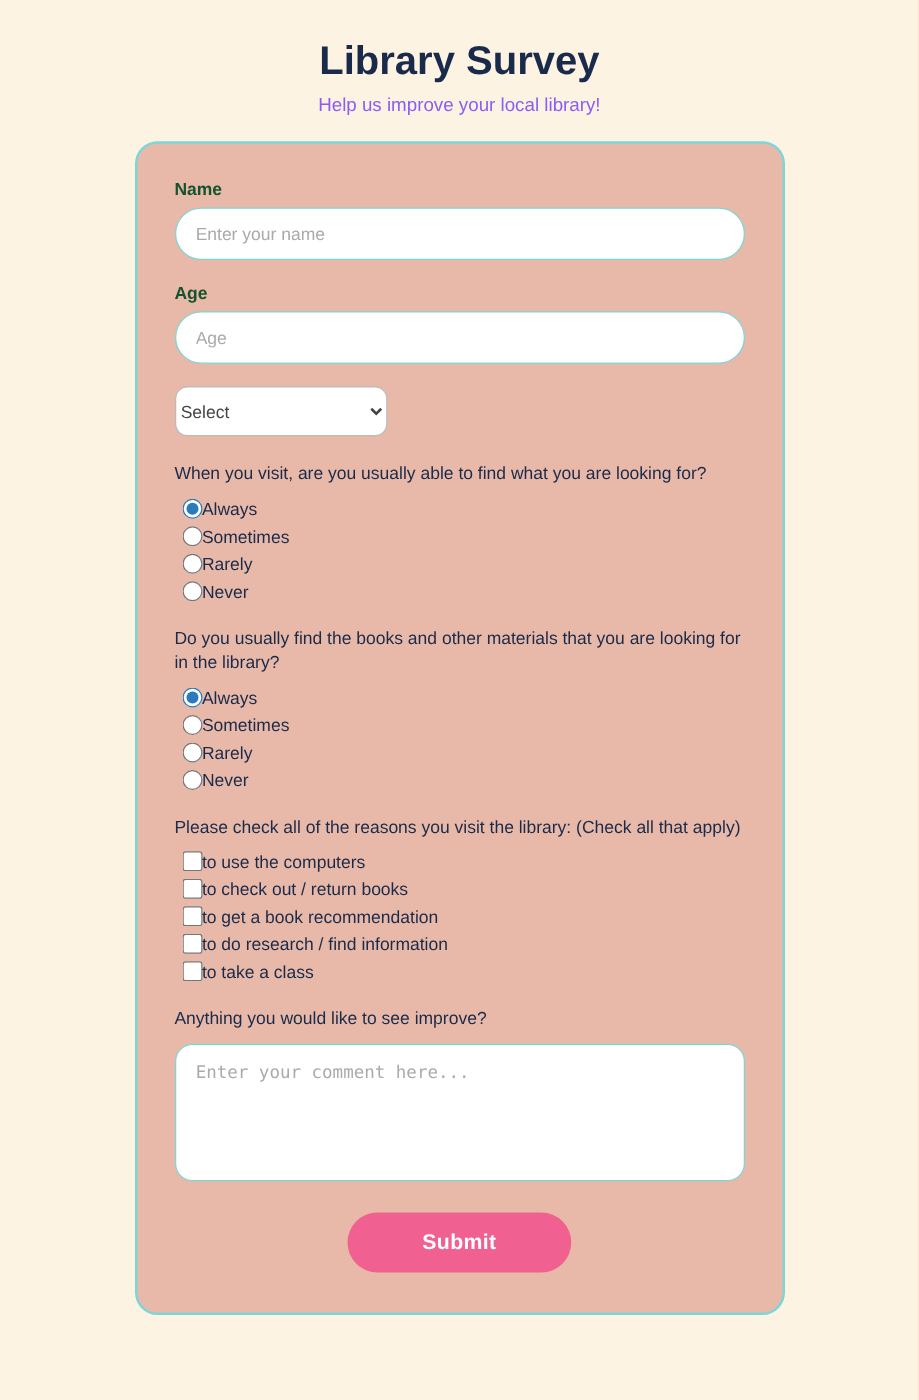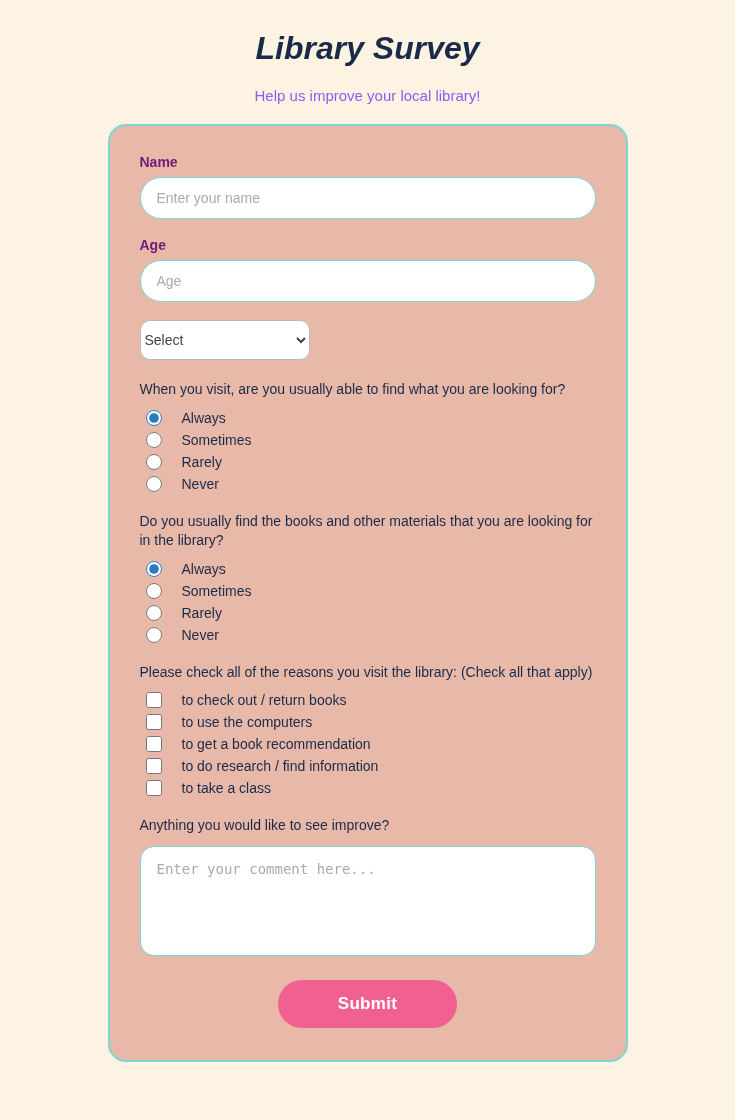--- a/index.html
+++ b/index.html
@@ -11,23 +11,22 @@
       display: flex;
       flex-direction: column;
       align-items: center;
       padding: 30px 20px 40px;
     }
 
     .page-title {
       font-size: 32px;
       font-weight: 700;
       color: #1a2a4a;
-      margin-bottom: 20px;
+      margin-bottom: 9px;
       text-align: center;
-      font-style: italic;
     }
 
     .page-subtitle {
       font-size: 15px;
       color: #8b5cf6;
       margin-bottom: 20px;
       text-align: center;
     }
 
     .form-card {
@@ -39,21 +38,21 @@
       max-width: 100%;
     }
 
     .field-group {
       margin-bottom: 18px;
     }
 
     .field-label {
       font-size: 14px;
       font-weight: 600;
-      color: #701a75;
+      color: #14532d;
       margin-bottom: 7px;
       display: block;
     }
 
     .text-input {
       width: 100%;
       padding: 12px 16px;
       border-radius: 30px;
       border: 1.5px solid #7dd6d6;
       background: #ffffff;
@@ -90,21 +89,21 @@
     .radio-group, .checkbox-group {
       display: flex;
       flex-direction: column;
       gap: 6px;
       margin-left: 6px;
     }
 
     .radio-item, .checkbox-item {
       display: flex;
       align-items: flex-end;
-      gap: 20px;
+      gap: 0;
       font-size: 14px;
       color: #1a2a4a;
       cursor: pointer;
     }
 
     .radio-item input[type="radio"],
     .checkbox-item input[type="checkbox"] {
       width: 16px;
       height: 16px;
       accent-color: #2a7abf;
@@ -217,28 +216,28 @@
         <input type="radio" name="find_books" value="Never" style="">
         <span>Never</span>
       </label>
     </div>
   </div>
 
   <div class="section-group">
     <span class="question-label">Please check all of the reasons you visit the library: (Check all that apply)</span>
     <div class="checkbox-group">
       <label class="checkbox-item">
+        <input type="checkbox" name="reason_computers" style="">
+        <span>to use the computers</span>
+      </label>
+      <label class="checkbox-item">
         <input type="checkbox" name="reason_checkout" style="">
         <span>to check out / return books</span>
       </label>
       <label class="checkbox-item">
-        <input type="checkbox" name="reason_computers" style="">
-        <span>to use the computers</span>
-      </label>
-      <label class="checkbox-item">
         <input type="checkbox" name="reason_recommendation" style="">
         <span>to get a book recommendation</span>
       </label>
       <label class="checkbox-item">
         <input type="checkbox" name="reason_research" style="">
         <span>to do research / find information</span>
       </label>
       <label class="checkbox-item">
         <input type="checkbox" name="reason_class" style="">
         <span>to take a class</span>

